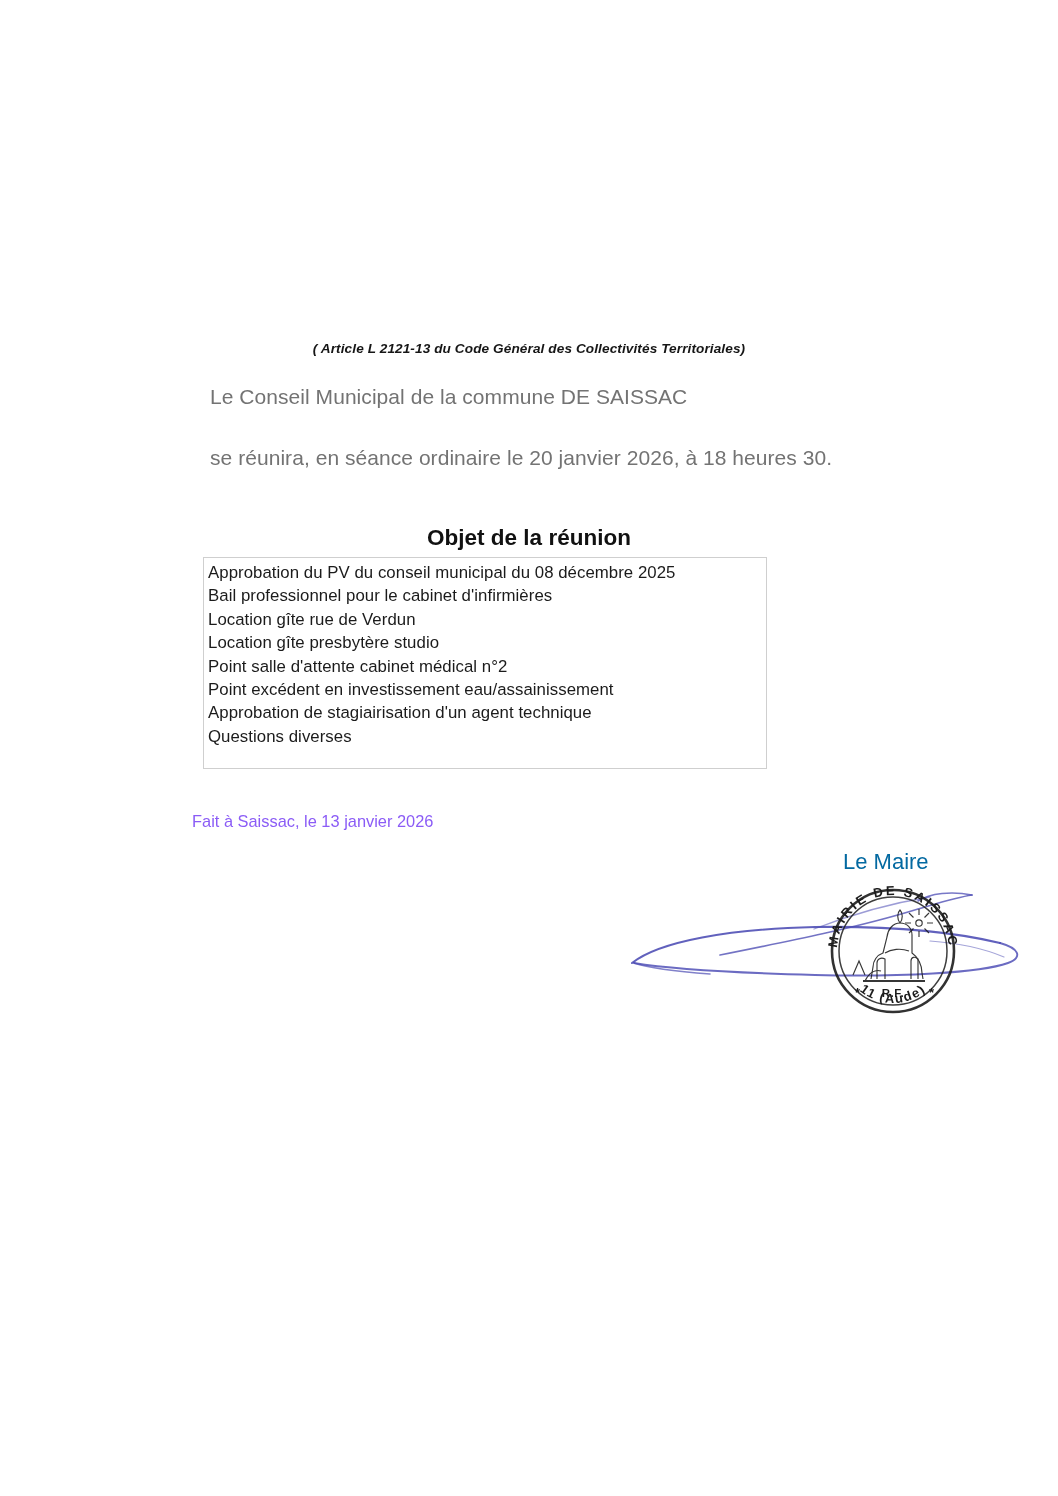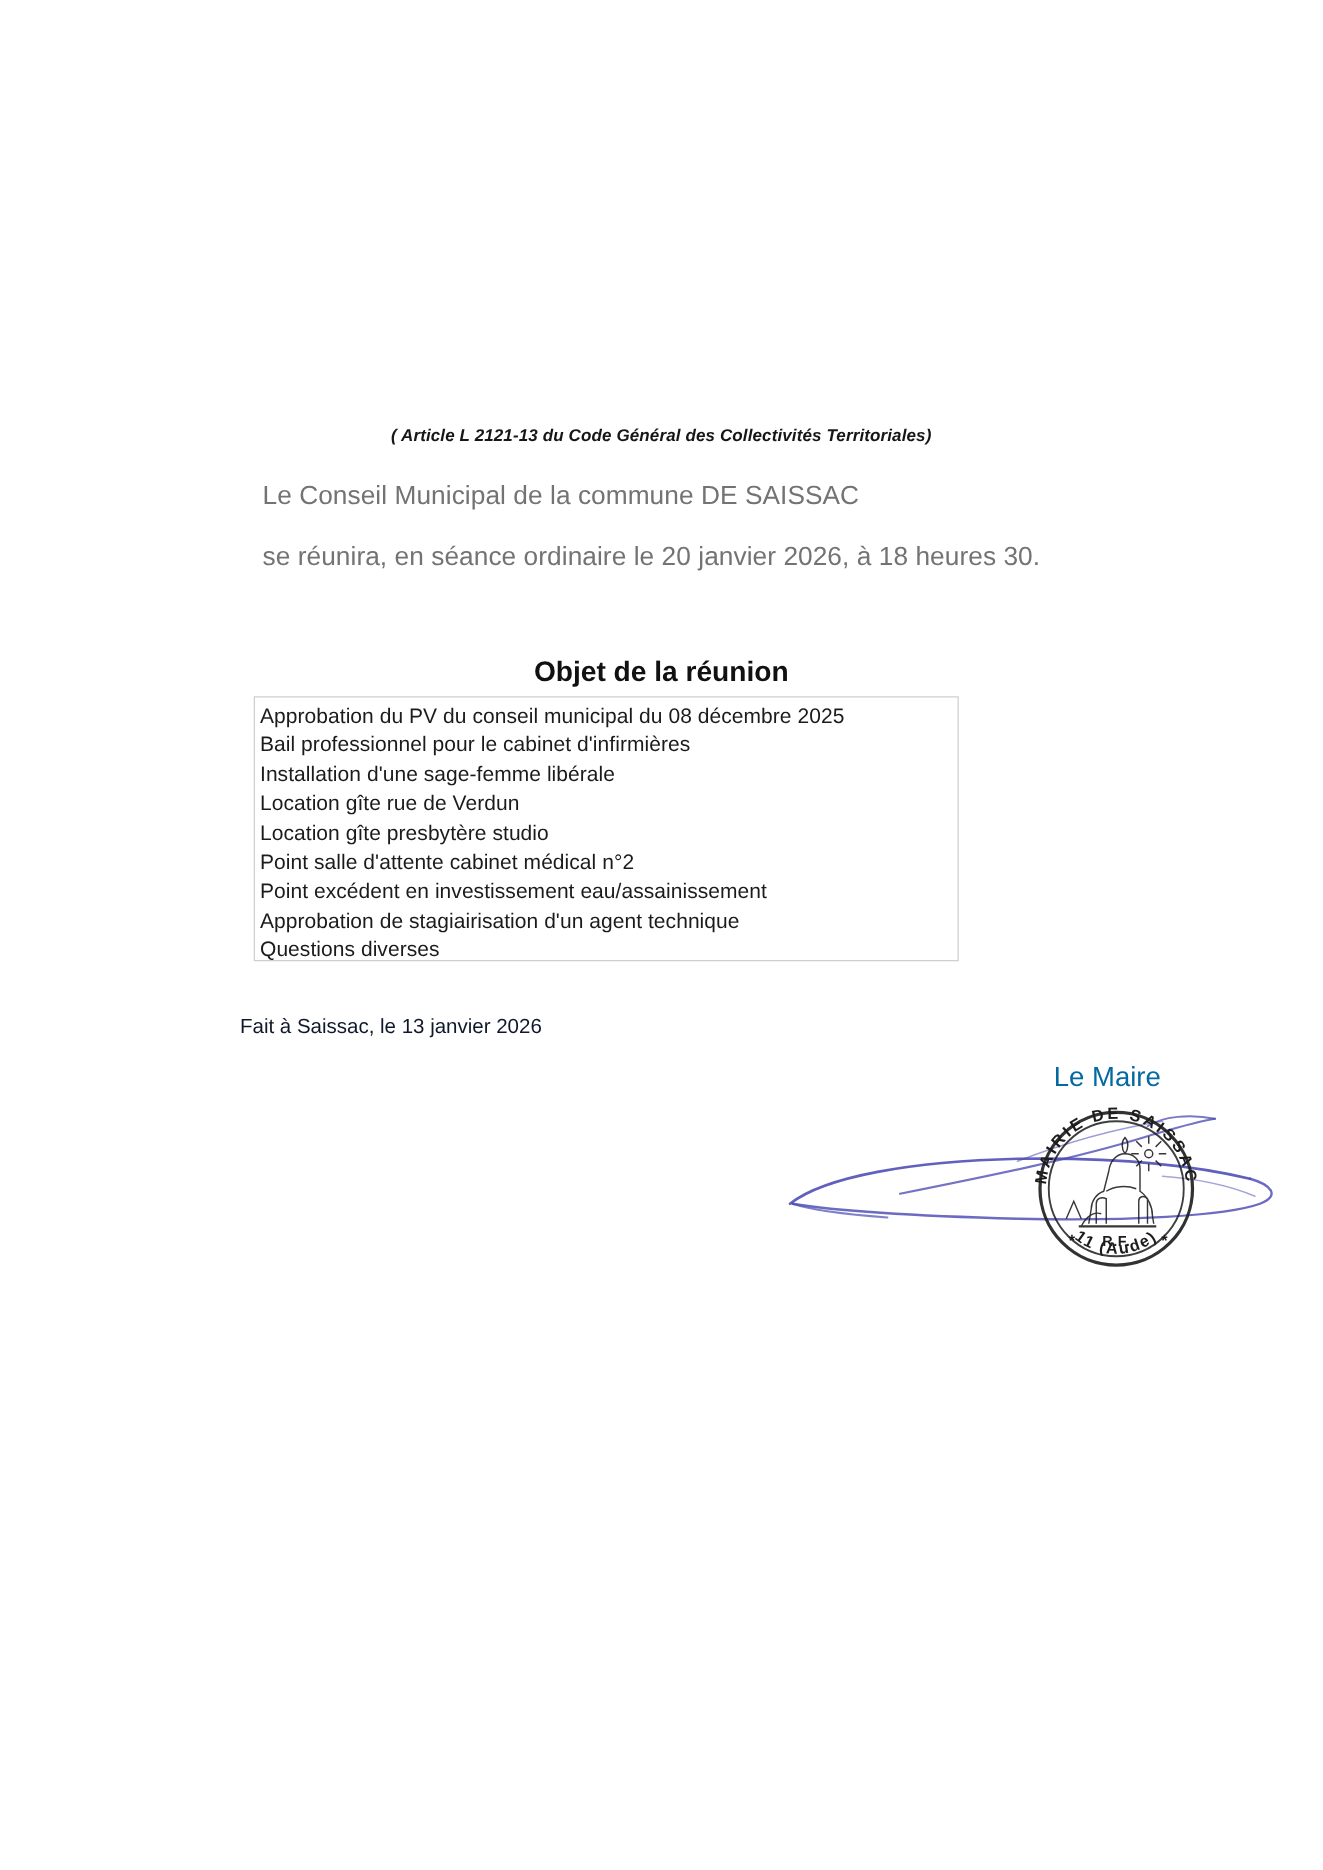--- a/index.html
+++ b/index.html
@@ -48,21 +48,21 @@
 
   
   .intro-line {
     position: absolute;
     left: 210px;
     font-size: 21px;
     color: #737373;
     letter-spacing: 0.05px;
   }
   .intro-line-1 { top: 385px; }
-  .intro-line-2 { top: 434px; }
+  .intro-line-2 { top: 446px; }
 
   
   .section-heading {
     position: absolute;
     left: 0;
     right: 0;
     top: 506px;
     text-align: center;
     font-size: 22.5px;
     font-weight: bold;
@@ -87,21 +87,21 @@
     white-space: nowrap;
     letter-spacing: 0.05px;
   }
 
   
   .place-date {
     position: absolute;
     left: 192px;
     top: 812px;
     font-size: 16.4px;
-    color: #0f172a;
+    color: #8b5cf6;
   }
 
   
   .signature-block {
     position: absolute;
     left: 600px;
     top: 845px;
     width: 440px;
     height: 180px;
   }
@@ -137,21 +137,20 @@
 
   <div class="intro-line intro-line-1">Le Conseil Municipal de la commune  DE SAISSAC</div>
 
   <div class="intro-line intro-line-2">se réunira, en séance ordinaire le 20 janvier 2026, à 18 heures 30.</div>
 
   <h2 class="section-heading">Objet de la réunion</h2>
 
   <div class="agenda-box">
     <div class="agenda-item">Approbation du PV du conseil municipal du 08 décembre 2025</div>
     <div class="agenda-item">Bail professionnel pour le cabinet d'infirmières</div>
-    <div class="agenda-item">Installation d'une sage-femme libérale</div>
     <div class="agenda-item">Location gîte rue de Verdun</div>
     <div class="agenda-item">Location gîte presbytère studio</div>
     <div class="agenda-item">Point salle d'attente cabinet médical n°2</div>
     <div class="agenda-item">Point excédent en investissement eau/assainissement</div>
     <div class="agenda-item">Approbation de stagiairisation d'un agent technique</div>
     <div class="agenda-item">Questions diverses</div>
   </div>
 
   <div class="place-date">Fait à Saissac, le 13 janvier 2026</div>
 

